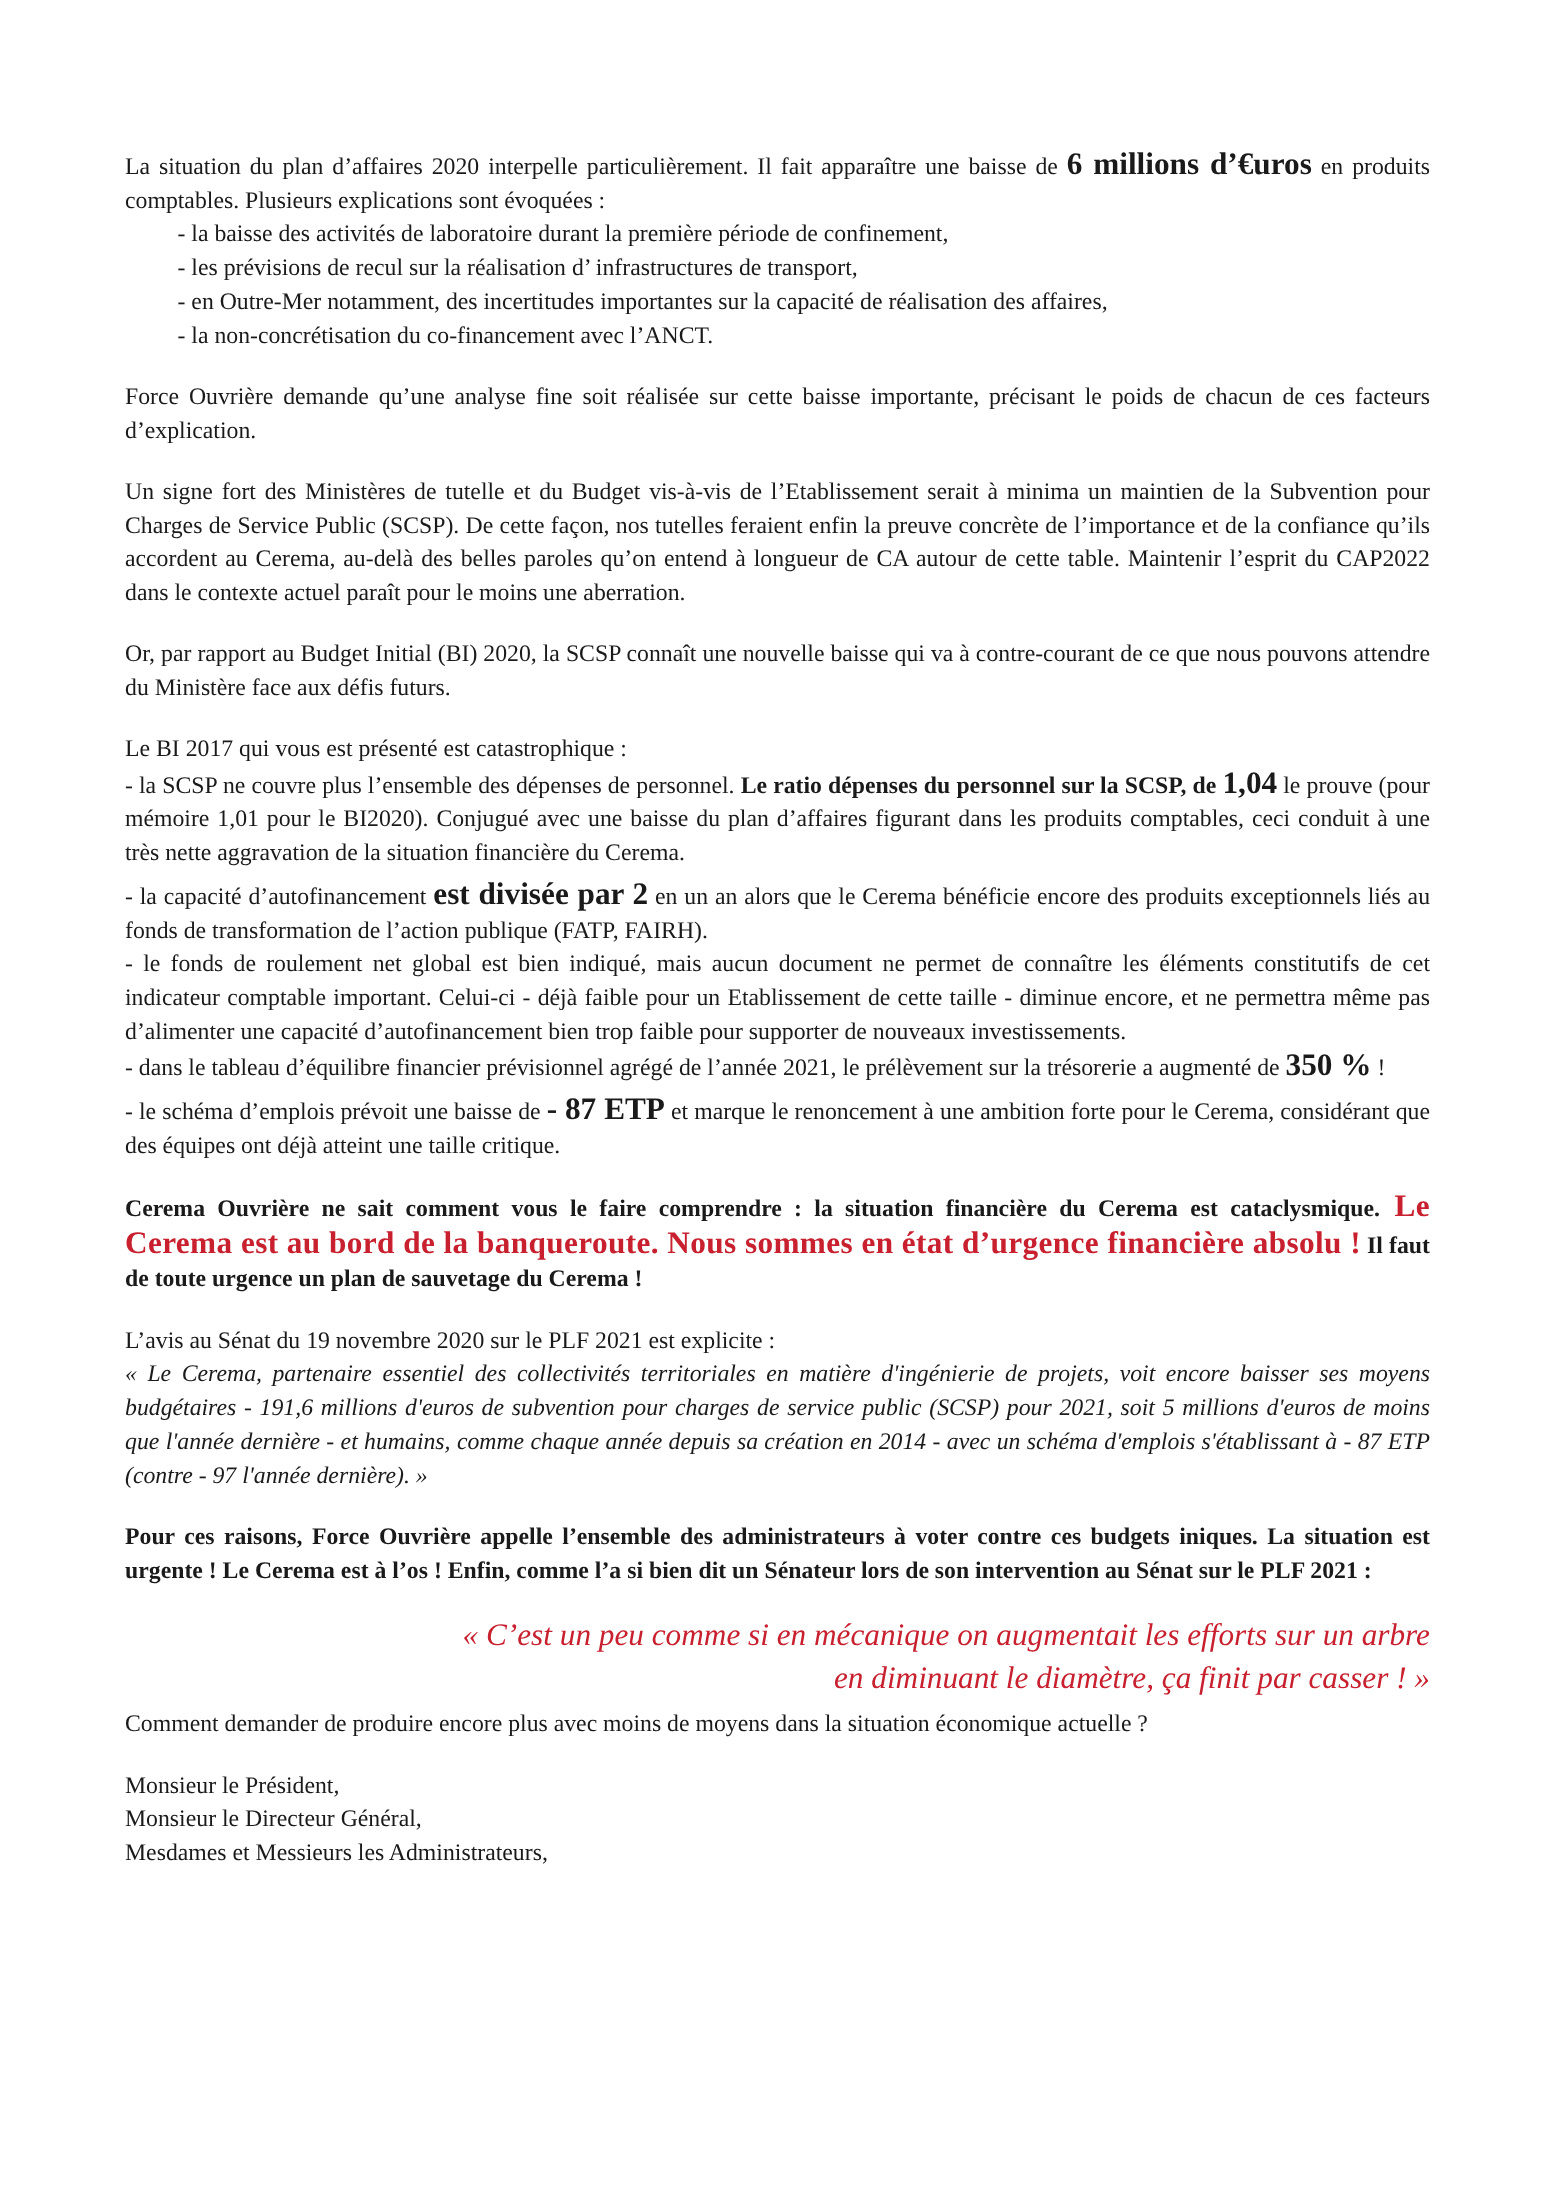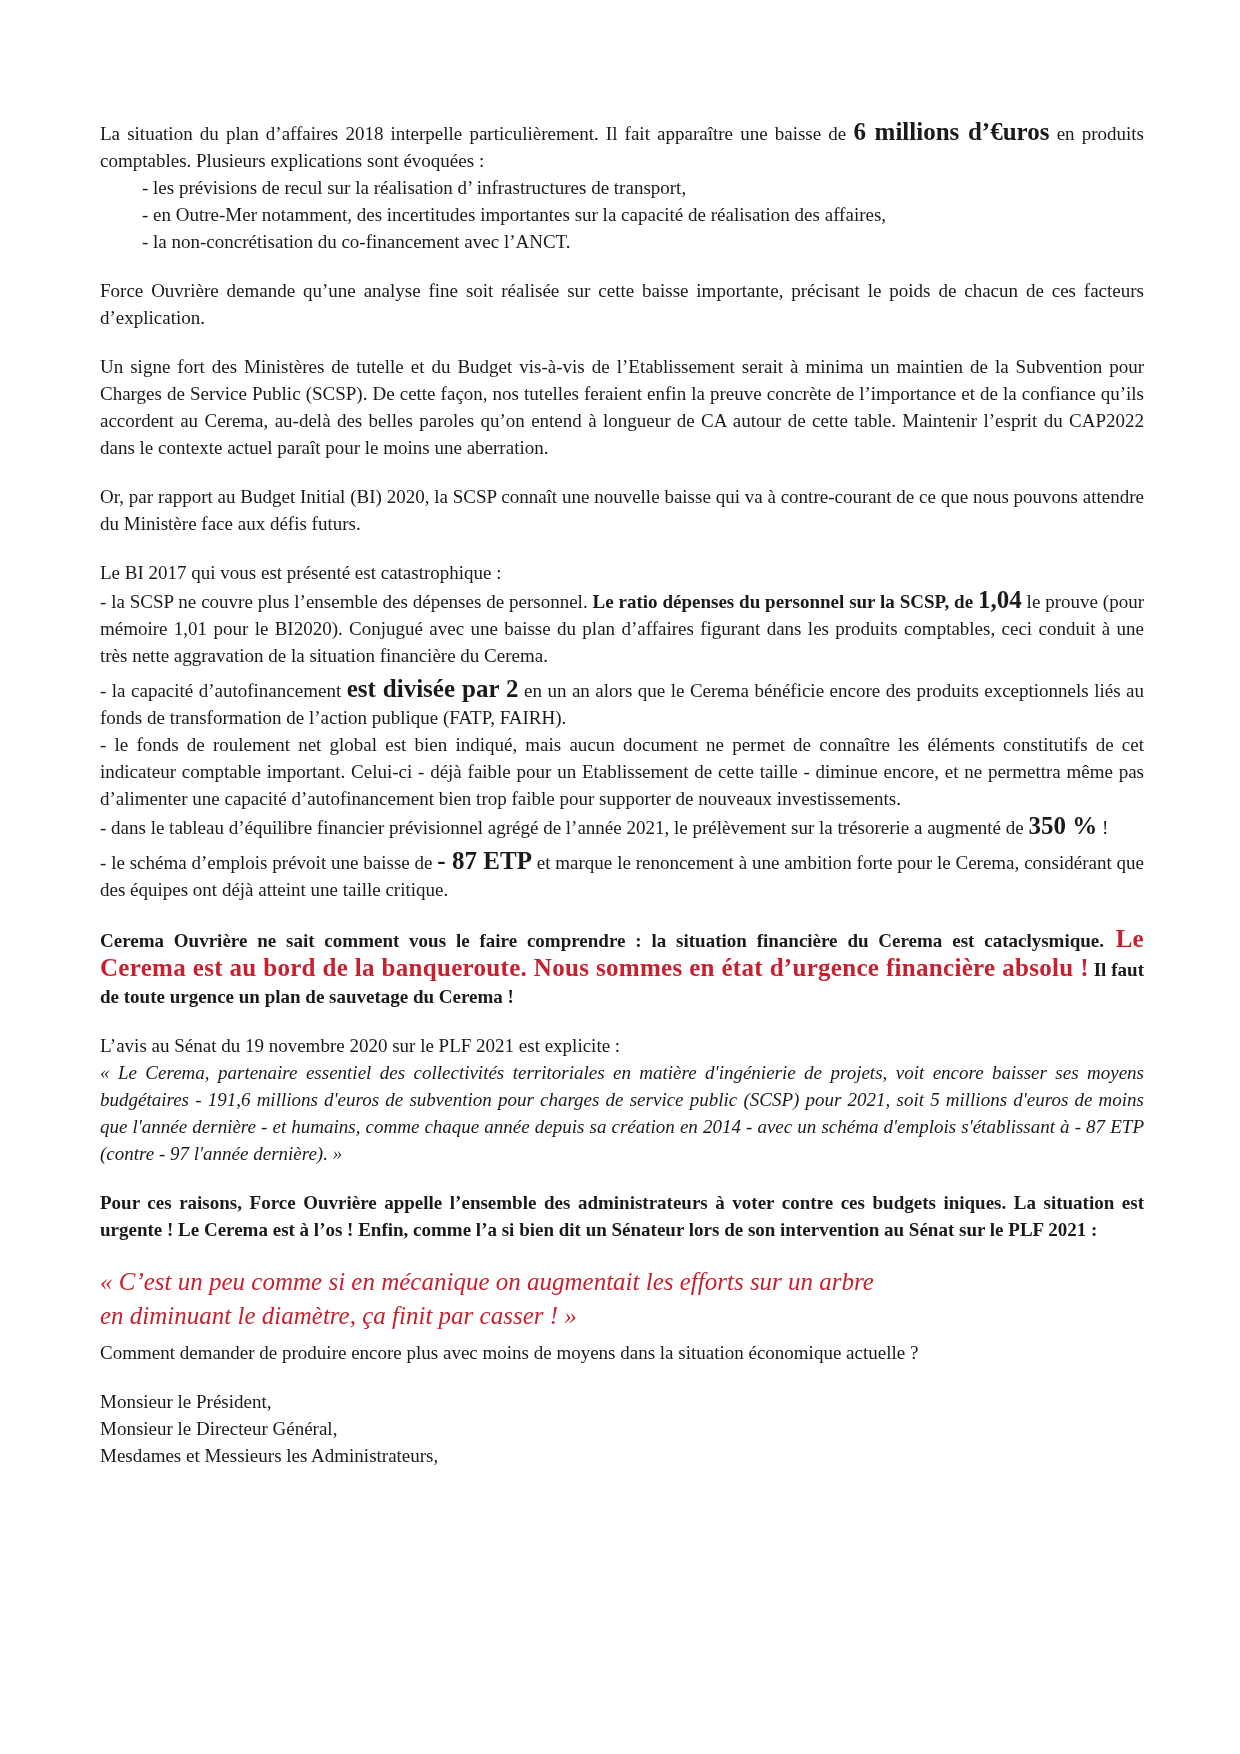--- a/index.html
+++ b/index.html
@@ -38,35 +38,36 @@
       font-weight: bold;
       font-size: 25px;
       letter-spacing: 0.3px;
     }
     .italic { font-style: italic; }
     .quote-red {
       color: #c8202e;
       font-style: italic;
       font-size: 25px;
       line-height: 34px;
-      text-align: left;
+      text-align: right;
       margin: 0;
     }
     .bold-para { font-weight: bold; }
     .left { text-align: left; }
   </style>
 </head>
 <body>
 
 <div class="page">
 
   <p class="p">
-    <span>La situation du plan d’affaires 2018 interpelle particulièrement. Il fait apparaître une baisse de </span><span class="big-bold">6 millions d’€uros</span><span> en produits comptables. Plusieurs explications sont évoquées :</span>
+    <span>La situation du plan d’affaires 2020 interpelle particulièrement. Il fait apparaître une baisse de </span><span class="big-bold">6 millions d’€uros</span><span> en produits comptables. Plusieurs explications sont évoquées :</span>
   </p>
   <div class="bullet-indent">
+    <div>- la baisse des activités de laboratoire durant la première période de confinement,</div>
     <div>- les prévisions de recul sur la réalisation d’ infrastructures de transport,</div>
     <div>- en Outre-Mer notamment, des incertitudes importantes sur la capacité de réalisation des affaires,</div>
     <div>- la non-concrétisation du co-financement avec l’ANCT.</div>
   </div>
 
   <div class="gap"></div>
   <p class="p">Force Ouvrière demande qu’une analyse fine soit réalisée sur cette baisse importante, précisant le poids de chacun de ces facteurs d’explication.</p>
 
   <div class="gap"></div>
   <p class="p">Un signe fort des Ministères de tutelle et du Budget vis-à-vis de l’Etablissement serait à minima un maintien de la Subvention pour Charges de Service Public (SCSP). De cette façon, nos tutelles feraient enfin la preuve concrète de l’importance et de la confiance qu’ils accordent au Cerema, au-delà des belles paroles qu’on entend à longueur de CA autour de cette table. Maintenir l’esprit du CAP2022 dans le contexte actuel paraît pour le moins une aberration.</p>

